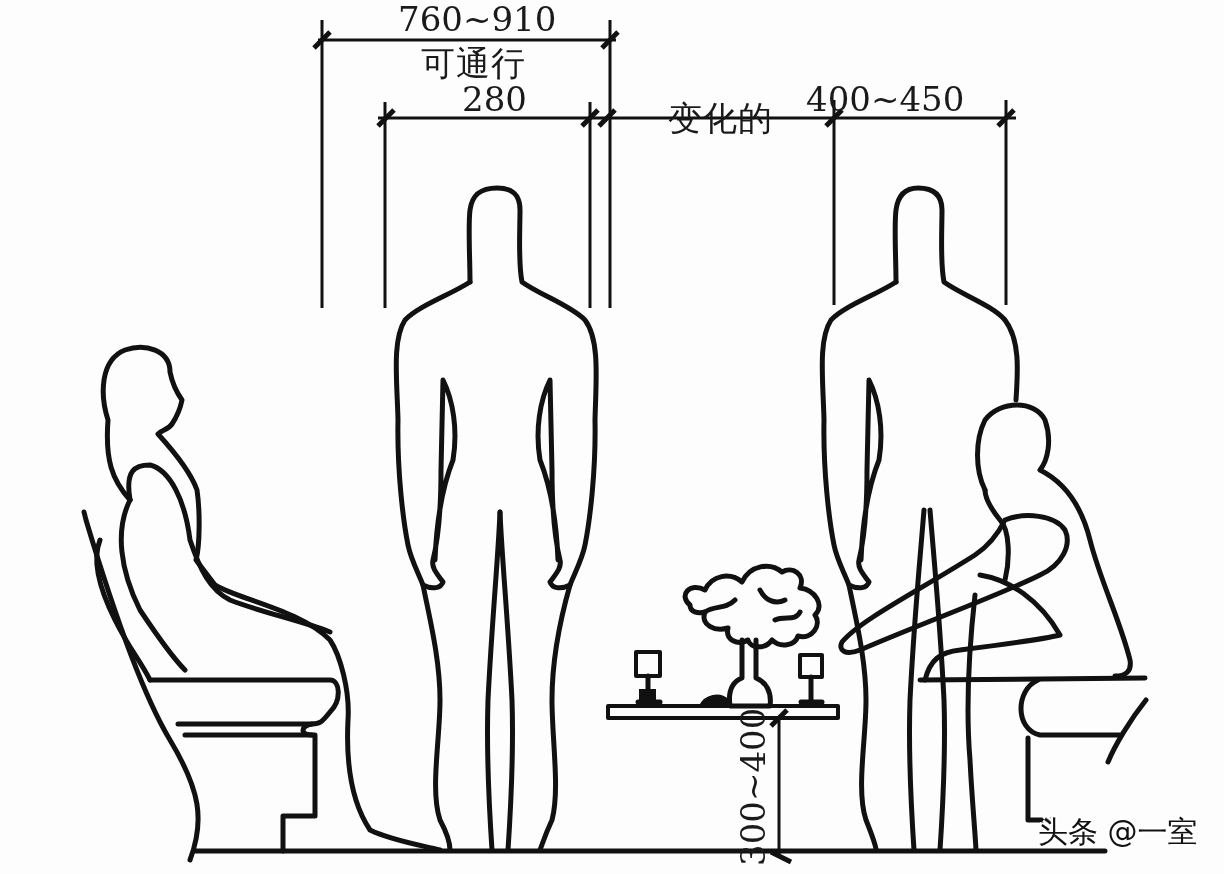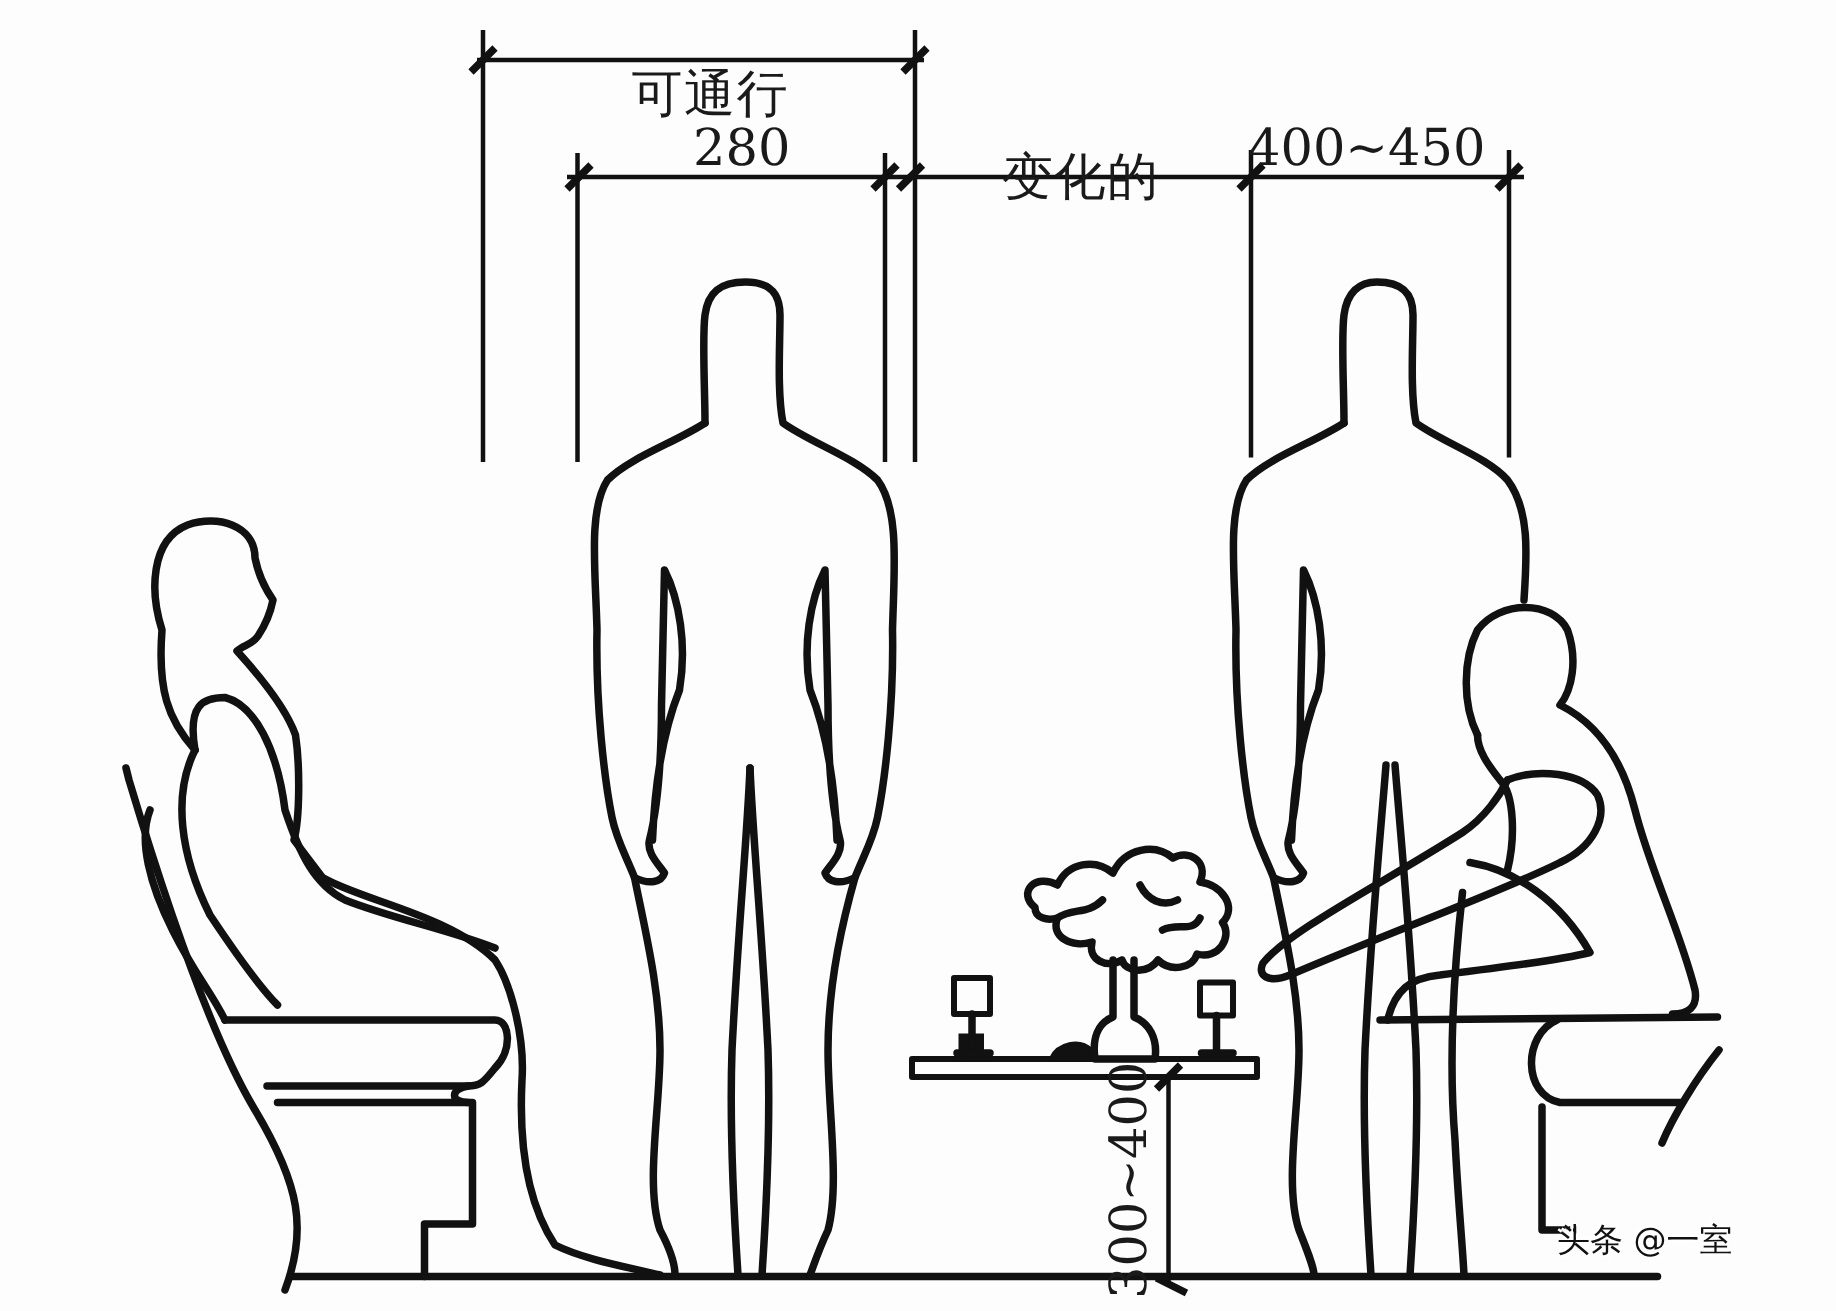--- a/index.html
+++ b/index.html
@@ -23,21 +23,21 @@
     }
     .num { font-family: "DejaVu Serif", serif; font-size: 34px; }
     .cn  { font-size: 34px; font-weight: normal; letter-spacing: 1px; }
     .vert {
       transform: rotate(-90deg);
       transform-origin: left top;
     }
     .watermark {
       position: absolute;
       font-family: "DejaVu Sans", sans-serif;
-      font-size: 22px;
+      font-size: 30px;
       color: #111;
       text-shadow: 2px 2px 0 #fff, -2px -2px 0 #fff, 2px -2px 0 #fff, -2px 2px 0 #fff;
       white-space: nowrap;
     }
   </style>
 </head>
 <body>
 
 <div class="canvas">
 
@@ -138,20 +138,21 @@
       <line class="stroke" x1="801" y1="702" x2="822" y2="702"></line>
     </g>
 
     <g>
       <path class="stroke" d="M742 640 L742 678 C732 682 728 692 730 706 L770 706 C772 692 766 682 756 678 L756 640"></path>
       <path class="stroke" d="M690 605 C678 595 690 582 705 590 C712 575 730 572 742 582 C750 565 770 562 782 572 C792 566 806 574 800 588 C815 590 825 605 815 615 C822 625 812 640 798 636 C795 646 780 648 772 640 C765 650 750 648 748 640 C738 646 725 640 728 628 C715 632 700 625 705 612 C698 614 690 612 690 605 Z"></path>
       <path class="stroke" d="M705 612 C715 605 725 610 735 600 M760 590 C765 600 775 605 785 600 M775 620 C785 615 795 622 800 612"></path>
     </g>
   </svg>
 
+  <div class="label num" style="left:398px; top:2px;">760~910</div>
   <div class="label cn" style="left:421px; top:46px;">可通行</div>
   <div class="label num" style="left:462px; top:82px;">280</div>
   <div class="label cn" style="left:668px; top:78px;margin-top:23px;">变化的</div>
-  <div class="label num" style="left:832px; top:82px;">400~450</div>
+  <div class="label num" style="left:806px; top:82px;">400~450</div>
   <div class="label num vert" style="left:736px; top:866px;">300~400</div>
 
   <div class="watermark" style="left:1038px; top:812px;">头条 @一室</div>
 </div>
 
 </body></html>

